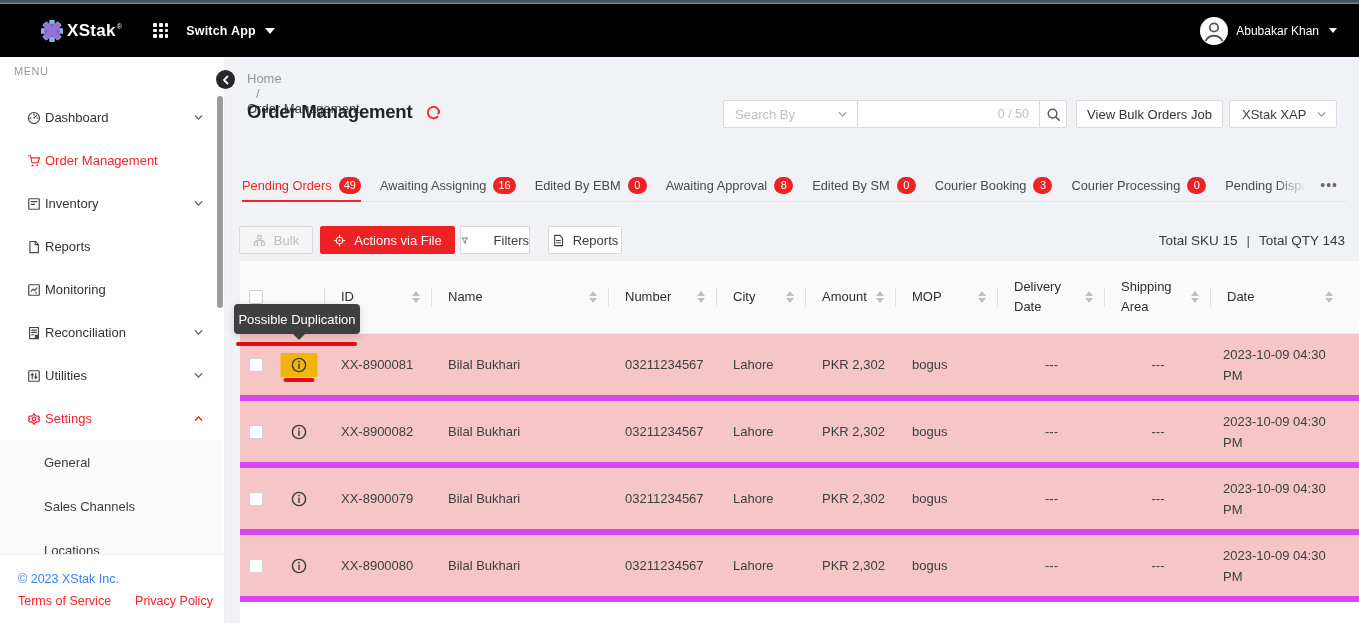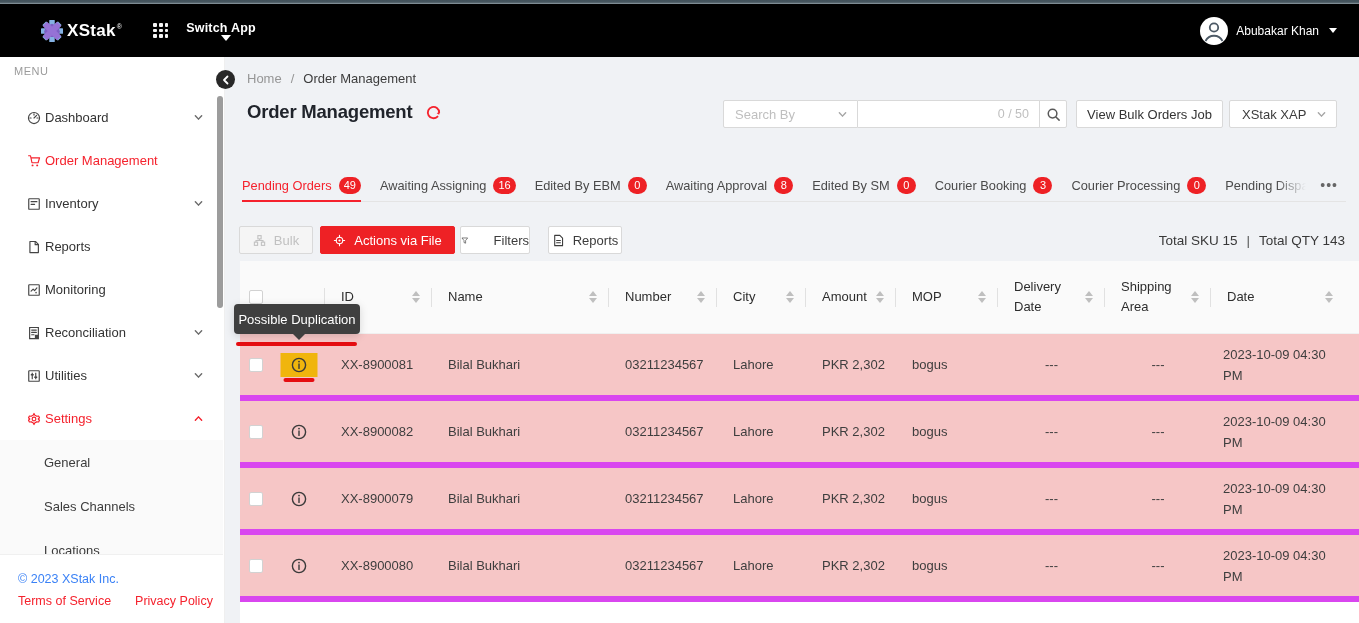--- a/index.html
+++ b/index.html
@@ -14,21 +14,21 @@
     background:linear-gradient(to bottom,#42525b 0%,#47565f 55%,#93a0a7 100%); }
   
   .topbar { position:absolute; top:4px; left:0; right:0; height:53px; background:#000;
     display:flex; align-items:center; color:#fff; }
   .logo-mark { margin-left:40px; width:24px; height:24px; flex:none; }
   .brand { margin-left:3px; font-size:17px; font-weight:700; letter-spacing:.3px; position:relative; }
   .brand .reg { font-size:7px; position:relative; top:-7px; left:1px; font-weight:400; }
   .waffle { margin-left:32px; width:15px; height:15px; display:grid;
     grid-template-columns:repeat(3,1fr); grid-template-rows:repeat(3,1fr); gap:2px; cursor:pointer; }
   .waffle span { background:#f4f4f4; border-radius:1px; }
-  .switch-app { margin-left:18px; display:flex; align-items:center; cursor:pointer;flex-direction:column; }
+  .switch-app { margin-left:18px; display:flex; align-items:center; cursor:pointer; }
   .switch-app .lbl { font-size:12.5px; font-weight:700; letter-spacing:.2px; }
   .caret-down { width:0; height:0; border-left:5px solid transparent; border-right:5px solid transparent;
     border-top:6px solid #fff; margin-left:9px; }
   .top-right { margin-left:auto; margin-right:22px; display:flex; align-items:center; cursor:pointer; }
   .avatar { width:28px; height:28px; border-radius:50%; background:#fff; overflow:hidden; flex:none; }
   .username { margin-left:8px; font-size:12px; font-weight:400; }
   
   .sidebar { position:absolute; top:57px; left:0; bottom:0; width:225px; background:#fff;
     border-right:1px solid #efefef;text-decoration:underline; }
   .menu-label { position:absolute; top:8px; left:14px; font-size:11px; color:#9b9b9b; letter-spacing:.5px; }
@@ -49,21 +49,21 @@
   .foot-links { margin-top:8px; display:flex; }
   .foot-links a { font-size:12.5px; color:#f5222d; text-decoration:none; }
   .foot-links a + a { margin-left:24px; }
   .side-scrollbar { position:absolute; top:39px; right:1px; width:6px; height:212px;
     background:#9c9c9c; border-radius:3px; z-index:4; }
   .collapse-btn { position:absolute; left:216px; top:70px; width:19px; height:19px; border-radius:50%;
     background:#282828; z-index:6; display:flex; align-items:center; justify-content:center; cursor:pointer;
     }
   
   .main { position:absolute; left:226px; top:57px; right:0; bottom:0; }
-  .breadcrumb { position:absolute; left:21px; top:14px; font-size:13px; color:#969696; display:flex; }
+  .breadcrumb { position:absolute; left:21px; top:14px; font-size:13px; color:#969696; display:flex;flex-direction:column; }
   .breadcrumb .bc-current { color:#3c3c3c; }
   .breadcrumb .bc-sep { margin:0 9px; color:#969696; }
   .page-title-row { position:absolute; left:21px; top:44px; display:flex; align-items:center; }
   .page-title { font-size:18.5px; font-weight:700; color:#20242b; letter-spacing:-.2px; }
   .refresh-icon { margin-left:13px; width:17px; height:17px; color:#f5222d; cursor:pointer; }
   
   .ctl { position:absolute; top:43px; height:28px; background:#fff; border:1px solid #d9d9d9;
     border-radius:2px; font-size:13px; display:flex; align-items:center; cursor:pointer; }
   .search-group { position:absolute; top:43px; left:497px; height:28px; display:flex; }
   .sel-searchby { width:135px; background:#fff; border:1px solid #d9d9d9; border-radius:2px 0 0 2px;

